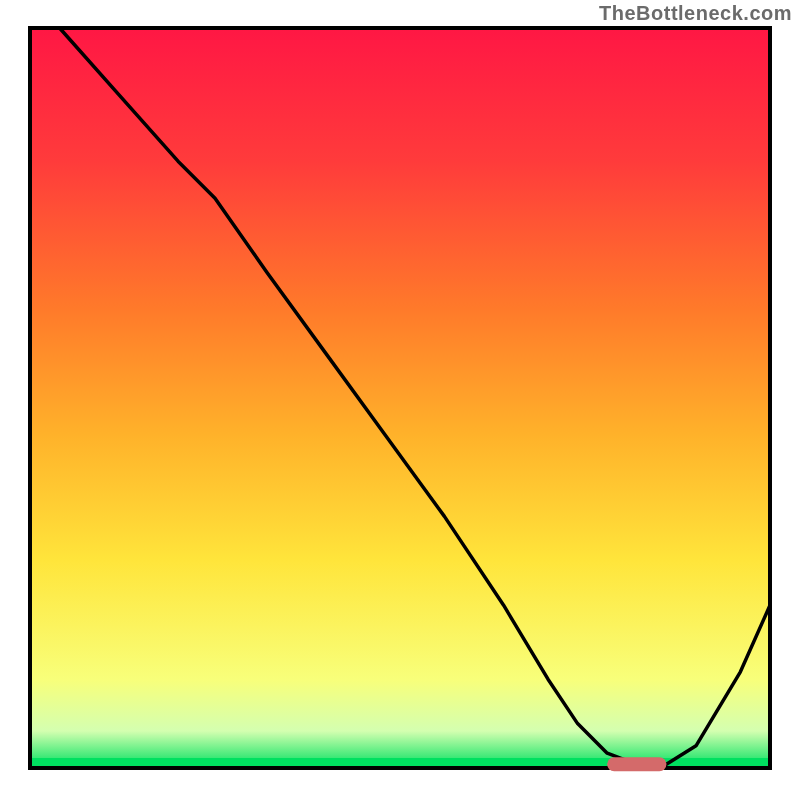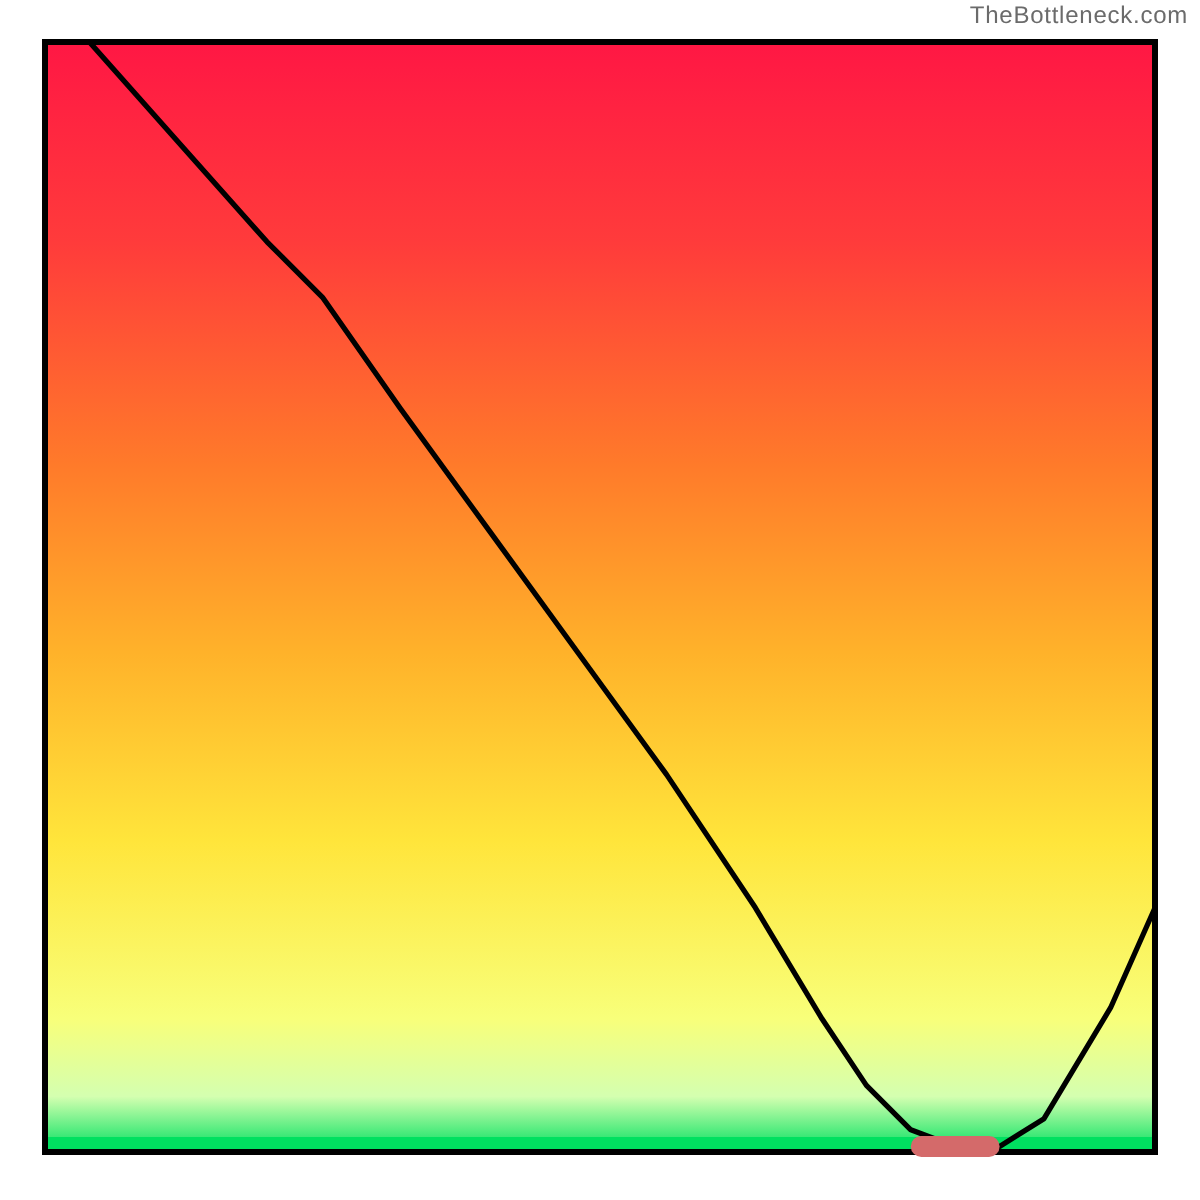--- a/index.html
+++ b/index.html
@@ -13,22 +13,22 @@
   }
   .wrap {
     position: relative;
     width: 800px;
     height: 800px;
   }
   .watermark {
     position: absolute;
     top: 2px;
     right: 8px;
-    font-size: 16px;
-    font-weight: normal;
+    font-size: 20px;
+    font-weight: bold;
     color: #6b6b6b;
     letter-spacing: 0.5px;
   }
   svg {
     display: block;
   }
 </style>
 </head>
 <body>
 

